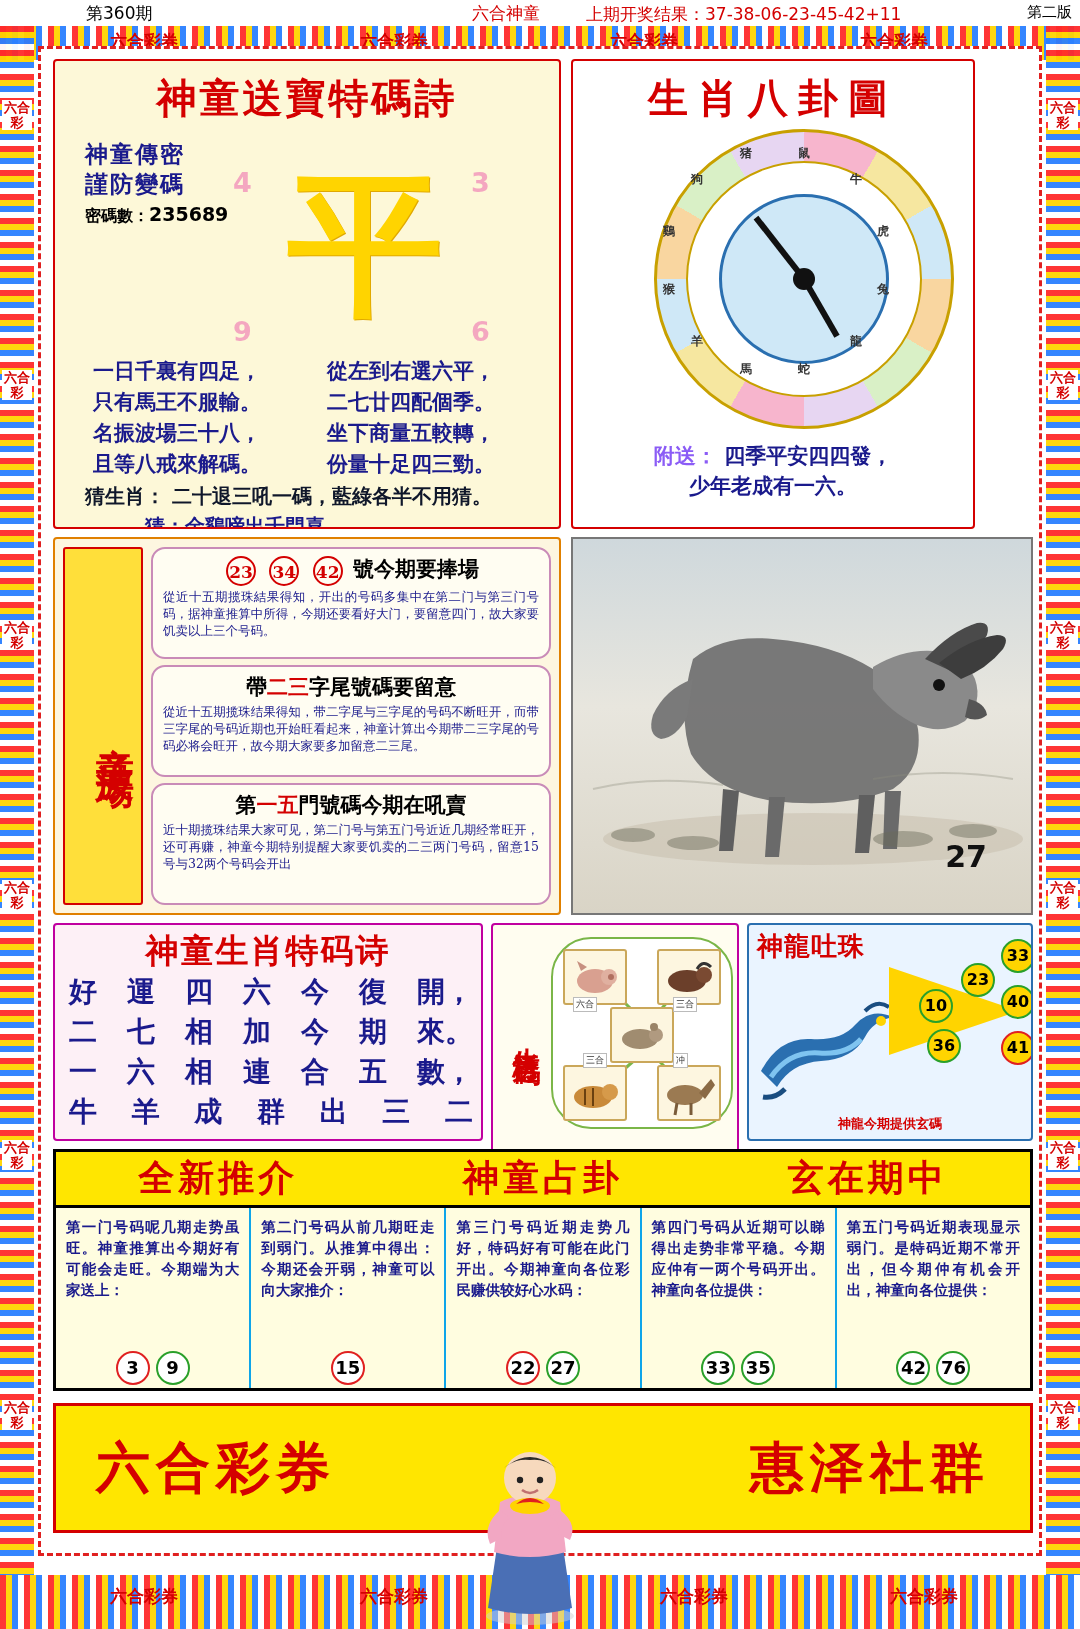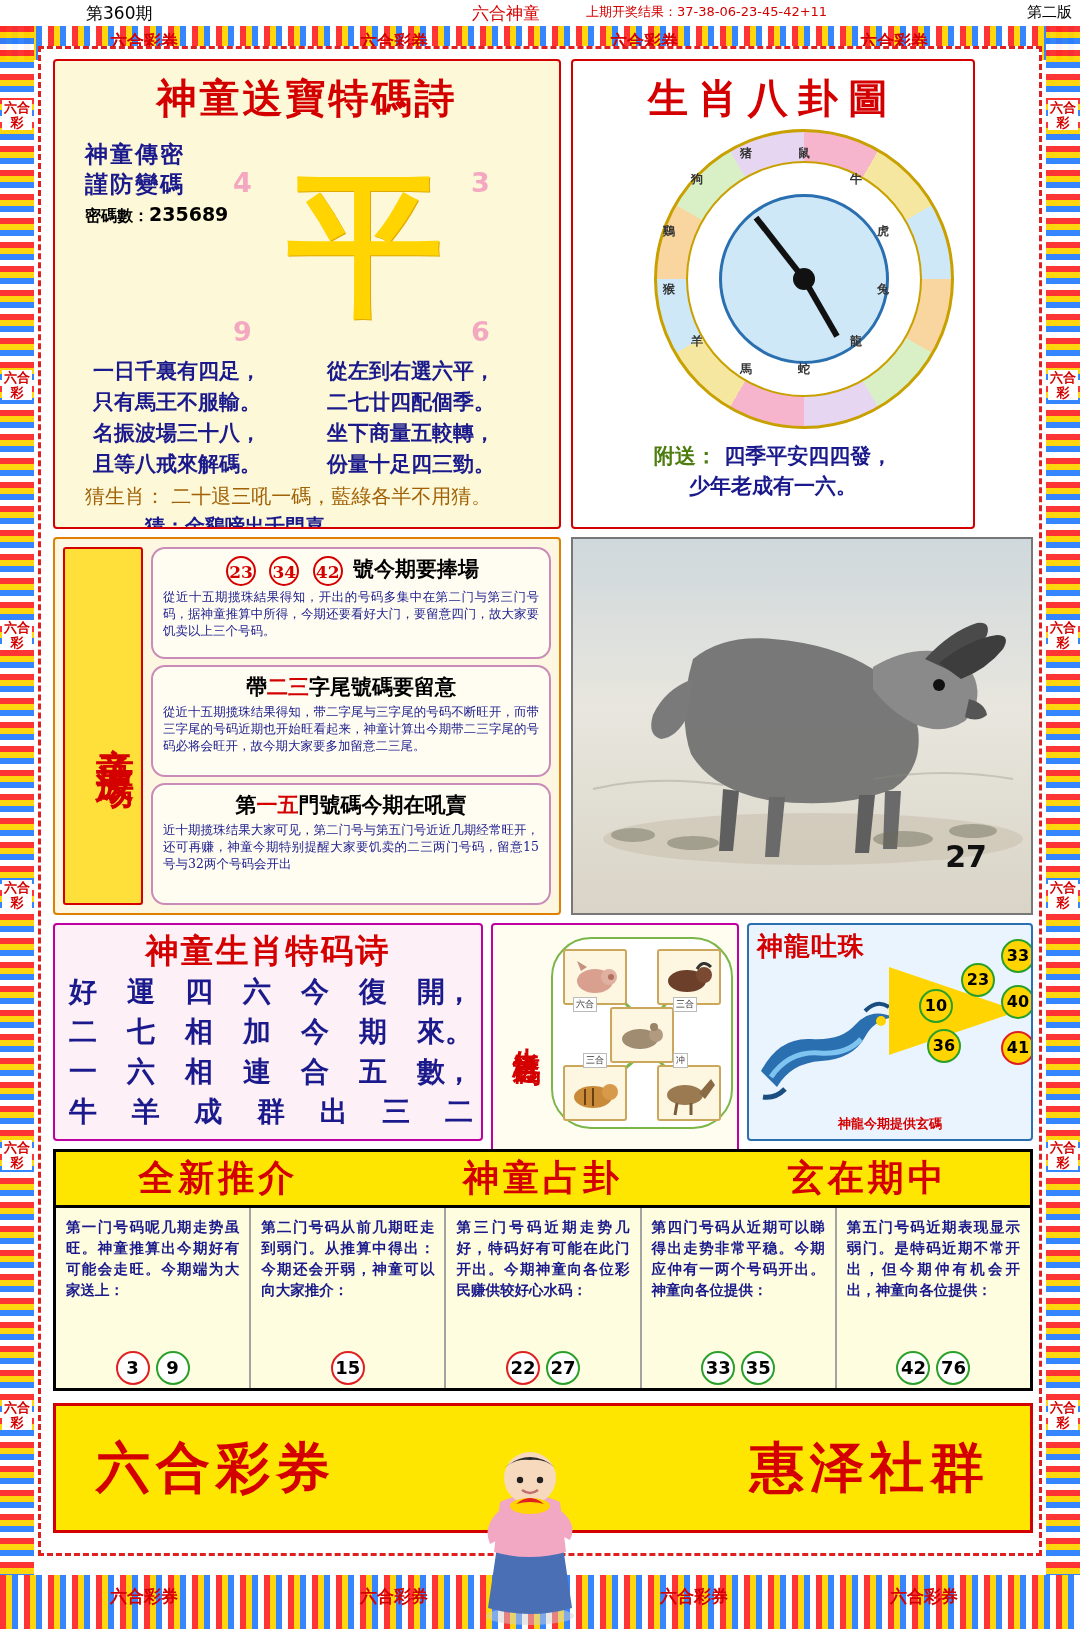--- a/index.html
+++ b/index.html
@@ -15,21 +15,21 @@
 
   
   .topbar {
     position:absolute; left:0; top:0; width:1080px; height:26px;
     background:#ffffff;
     display:flex; align-items:center;
     font-size:15px; font-weight:normal; color:#000;
   }
   .topbar .issue { position:absolute; left:86px; top:2px; font-size:17px; }
   .topbar .brand { position:absolute; left:472px; top:2px; color:#d40000; font-size:17px; }
-  .topbar .result { position:absolute; left:586px; top:3px; color:#d40000; font-size:13px; }
+  .topbar .result { position:absolute; left:586px; top:3px; color:#d40000; font-size:17px; }
   .topbar .edition { position:absolute; right:8px; top:3px; font-size:15px; color:#000; }
 
   
   .deco-top, .deco-bottom {
     position:absolute; left:0; width:1080px; height:34px;
     background:
       repeating-linear-gradient(90deg,#ff2a2a 0 6px, #ffd400 6px 12px, #2a7fff 12px 18px, #ffffff 18px 24px);
     opacity:.95;
   }
   .deco-top { top:26px; }
@@ -88,21 +88,21 @@
   .poemA .n1 { left:178px; top:106px; }
   .poemA .n2 { left:416px; top:106px; }
   .poemA .n3 { left:178px; top:255px; }
   .poemA .n4 { left:416px; top:255px; }
   .poemA .verse {
     position:absolute; top:294px; font-size:21px; line-height:31px;
     color:#1a1a8c; font-weight:bold; font-family:"DejaVu Serif","Liberation Serif",serif;
   }
   .poemA .vleft { left:38px; }
   .poemA .vright { left:272px; }
-  .poemA .guess1 { position:absolute; left:30px; top:422px; font-size:20px; color:#a16207; font-weight:normal; }
+  .poemA .guess1 { position:absolute; left:30px; top:422px; font-size:20px; color:#0f172a; font-weight:bold; }
   .poemA .guess2 { position:absolute; left:90px; top:452px; font-size:20px; color:#1a1a8c; font-weight:bold; }
 
   
   .bagua {
     left:524px; top:4px; width:404px; height:470px;
     background:#ffffff; border:2px solid #d40000; border-radius:4px;
   }
   .bagua .title {
     position:absolute; left:0; top:10px; width:100%; text-align:center;
     font-size:40px; font-weight:bold; color:#d40000;
@@ -142,21 +142,21 @@
   .bagua .needle.b { transform:translate(-50%,-100%) rotate(150deg); height:66px; }
   .bagua .zodiac {
     position:absolute; font-size:12px; color:#333; font-weight:bold;
     transform:translate(-50%,-50%);
   }
   .bagua .note {
     position:absolute; left:0; top:380px; width:100%;
     text-align:center; font-size:21px; color:#1a1a8c; font-weight:bold;
     line-height:30px; font-family:"DejaVu Serif","Liberation Serif",serif;
   }
-  .bagua .note .lbl { color:#4d7c0f; }
+  .bagua .note .lbl { color:#8b5cf6; }
 
   
   .bochang {
     left:6px; top:482px; width:508px; height:378px;
     background:#fdf6e0; border:2px solid #e08000; border-radius:4px;
   }
   .bochang .vtitle {
     position:absolute; left:8px; top:8px; width:80px; height:358px;
     background:#ffdf3a; border:2px solid #d40000; border-radius:3px;
     color:#d40000; font-size:38px; font-weight:bold; text-align:center;
@@ -294,21 +294,21 @@
     position:absolute; left:0; top:0; width:100%; height:56px;
     background:#ffe600; display:flex; align-items:center; justify-content:space-around;
     border-bottom:3px solid #000;
   }
   .promo .head span {
     font-size:36px; font-weight:bold; color:#d40000;
     font-family:"DejaVu Serif","Liberation Serif",serif; letter-spacing:4px;
   }
   .promo .cols { position:absolute; left:0; top:56px; width:100%; height:183px; display:flex; }
   .promo .col {
-    flex:1; border-right:2px solid #a3a3a3; position:relative; padding:8px 10px 0;
+    flex:1; border-right:2px solid #0ea5e9; position:relative; padding:8px 10px 0;
   }
   .promo .col:last-child { border-right:none; }
   .promo .col p {
     margin:0; font-size:14.5px; line-height:21px; color:#1a1a8c;
     font-family:"DejaVu Serif","Liberation Serif",serif; text-align:justify;
     font-weight:bold;
   }
   .promo .nums {
     position:absolute; left:0; bottom:6px; width:100%;
     display:flex; justify-content:center; gap:6px;

